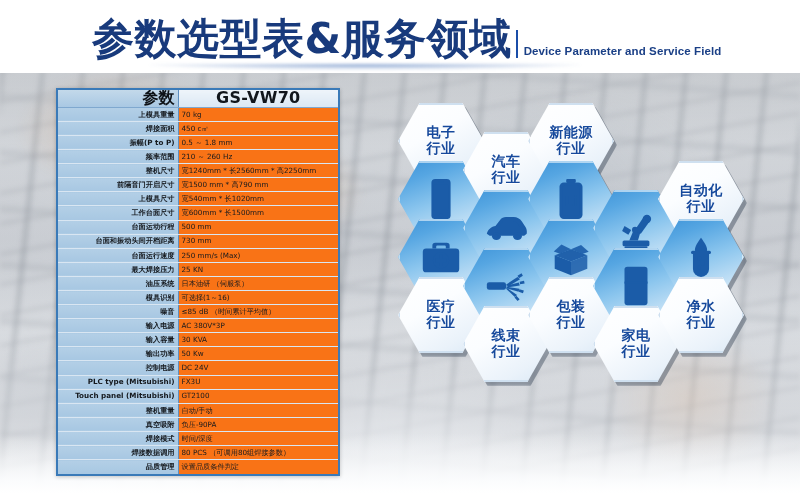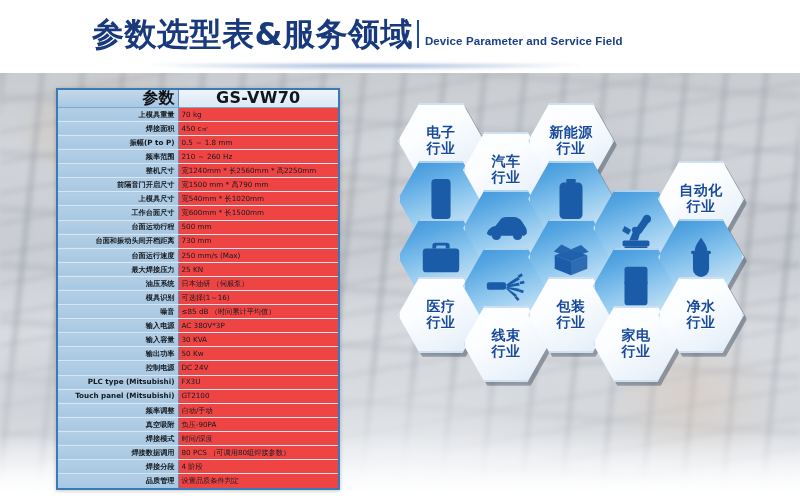--- a/index.html
+++ b/index.html
@@ -28,21 +28,21 @@
     z-index: 40;
   }
   .header-inner {
     position: absolute;
     left: 92px; top: 18px;
     display: flex;
     align-items: flex-end;
     gap: 0px;
   }
   .title-cn {
-    font-size: 32px;
+    font-size: 42px;
     font-weight: bold;
     color: #183a7c;
     letter-spacing: 0.5px;
     line-height: 1;
     font-family: "DejaVu Sans", "Liberation Sans", sans-serif;
     text-shadow: 0 1px 0 rgba(255,255,255,0.6);
   }
   .title-divider {
     width: 2px;
     height: 28px;
@@ -148,21 +148,21 @@
     width: 120px;
     text-align: right;
     font-weight: bold;
     color: #14181d;
     background: linear-gradient(180deg, #b3cfe6 0%, #a7c7e2 100%);
     border-right: 1px solid #5d8fc0;
   }
   td.v {
     text-align: left;
     color: #15191e;
-    background: #ef4444;
+    background: #f97316;
   }
   tr.head td {
     height: 17px;
     font-size: 16px;
     font-weight: bold;
     border-bottom: 1px solid #7fa8cf;
   }
   tr.head td.k {
     color: #0d1116;
     background: linear-gradient(180deg, #c3d9ea 0%, #a9c8e3 100%);
@@ -351,38 +351,34 @@
           </tr>
           <tr>
             <td class="k">PLC type (Mitsubishi)</td>
             <td class="v">FX3U</td>
           </tr>
           <tr>
             <td class="k">Touch panel (Mitsubishi)</td>
             <td class="v">GT2100</td>
           </tr>
           <tr>
-            <td class="k">频率调整</td>
+            <td class="k">整机重量</td>
             <td class="v">自动/手动</td>
           </tr>
           <tr>
             <td class="k">真空吸附</td>
             <td class="v">负压-90PA</td>
           </tr>
           <tr>
             <td class="k">焊接模式</td>
             <td class="v">时间/深度</td>
           </tr>
           <tr>
             <td class="k">焊接数据调用</td>
             <td class="v">80 PCS （可调用80组焊接参数）</td>
-          </tr>
-          <tr>
-            <td class="k">焊接分段</td>
-            <td class="v">4 阶段</td>
           </tr>
           <tr>
             <td class="k">品质管理</td>
             <td class="v">设置品质条件判定</td>
           </tr>
         </tbody>
     </table>
   </div>
 
   <div class="hexgrid" id="hexgrid">

